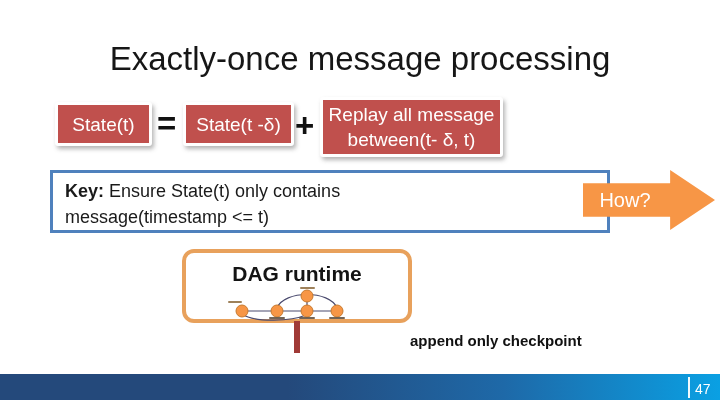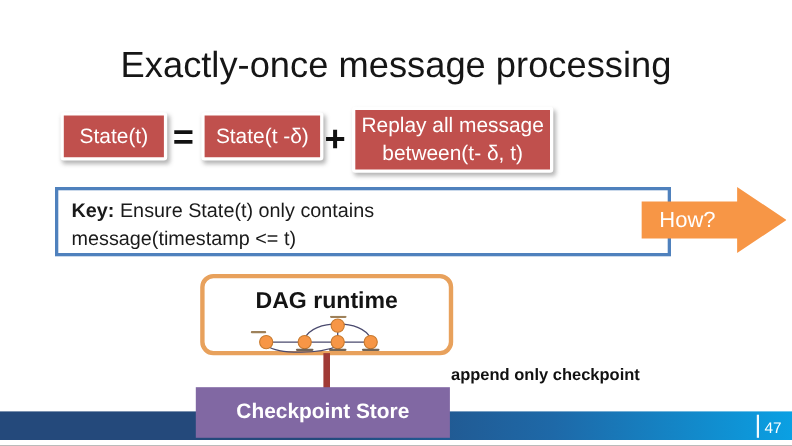--- a/index.html
+++ b/index.html
@@ -182,21 +182,18 @@
       <rect x="47" y="30" width="16" height="2" rx="1" fill="#5A4A3A" opacity="0.85"></rect>
       <rect x="77" y="30" width="16" height="2" rx="1" fill="#5A4A3A" opacity="0.85"></rect>
       <rect x="107" y="30" width="16" height="2" rx="1" fill="#5A4A3A" opacity="0.85"></rect>
     </svg>
   </div>
 
   <div class="connector"></div>
 
   <div class="append-note">append only checkpoint</div>
 
-  <div class="checkpoint-box">
-    <span>Checkpoint Store</span>
-  </div>
 
   <div class="bottom-band"></div>
   <div class="page-sep"></div>
   <div class="page-number">47</div>
 
 </div>
 
 </body></html>

